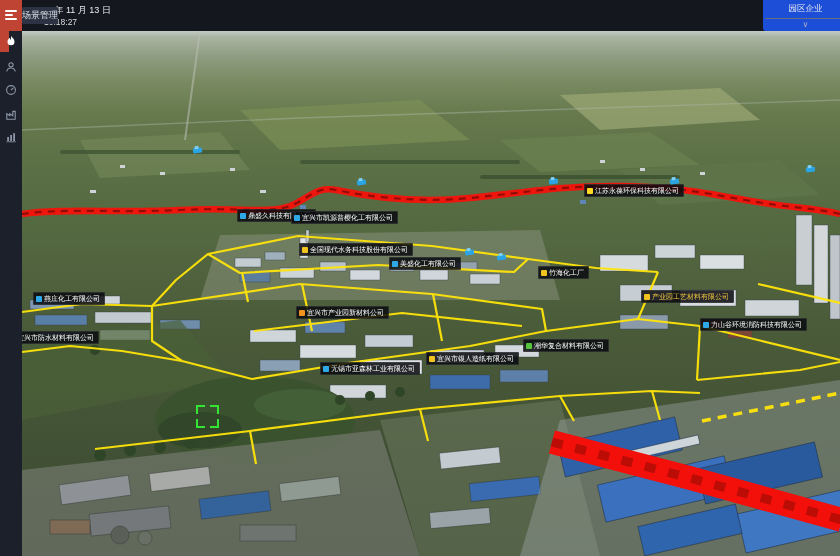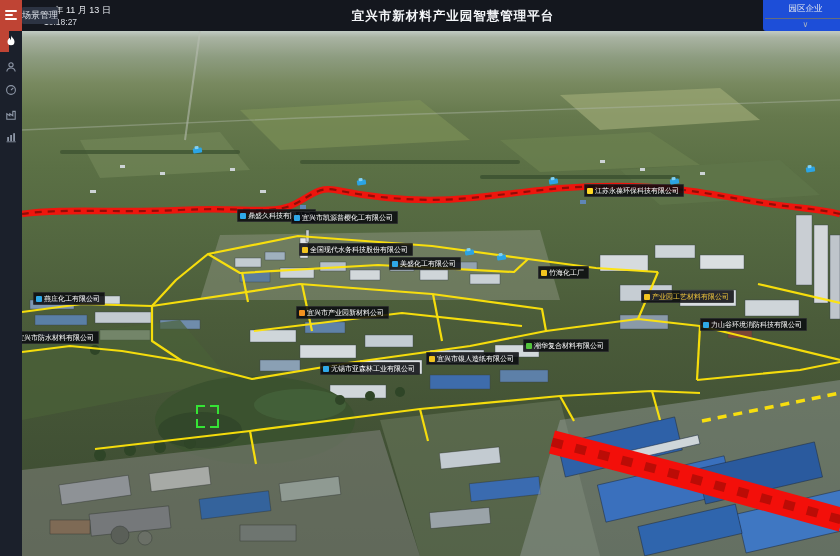--- a/index.html
+++ b/index.html
@@ -329,21 +329,20 @@
   <div id="reticle" style="left: 196px; top: 405px; width: 23px; height: 23px;">
     <i></i>
       <i></i>
       <i></i>
       <i></i>
   </div>
 
   <div id="topbar">
     <span class="tb-date">2020 年 11 月 13 日</span>
     <span class="tb-time">10:18:27</span>
-    <span class="tb-title">宜兴市新材料产业园智慧管理平台</span>
     <span class="hbtn">分区管理</span>
     <span class="hbtn">场景管理</span>
     <div id="dropdown">
       <span class="dd-label">园区企业</span>
       <span class="dd-chev">∨</span>
     </div>
   </div>
 
   <div id="sidebar">
     <div id="red-top">

